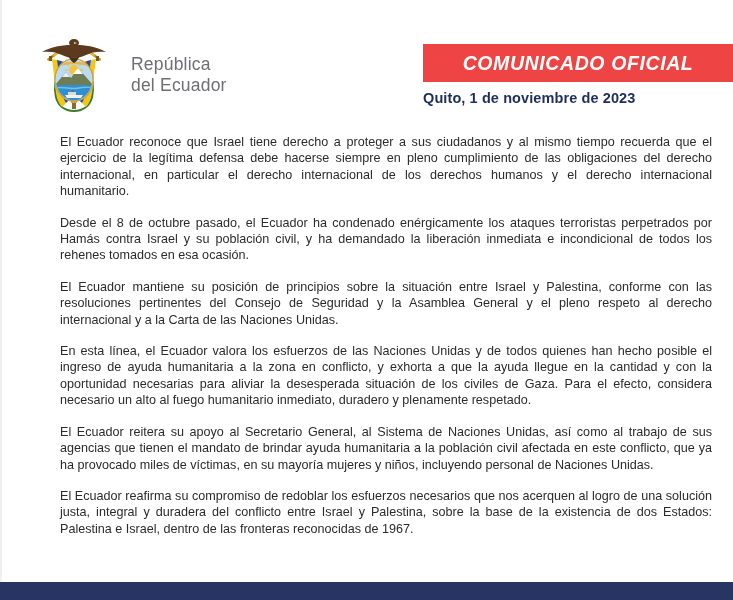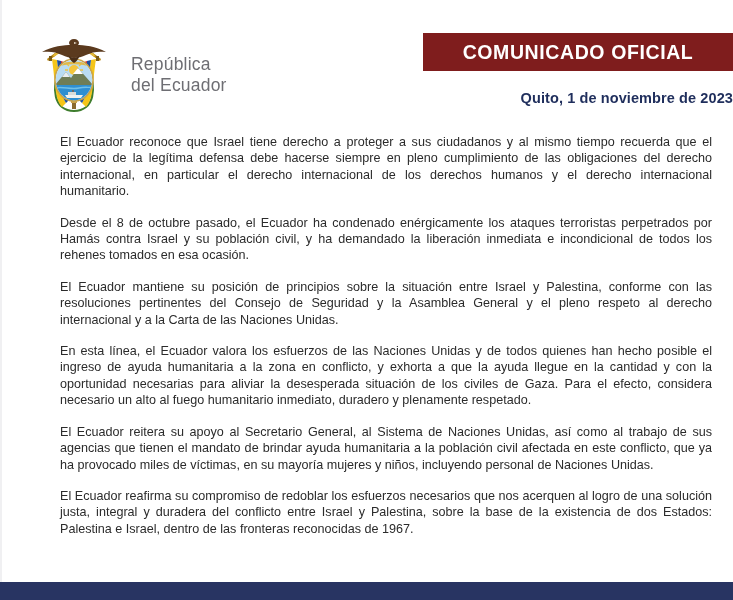--- a/index.html
+++ b/index.html
@@ -58,44 +58,45 @@
     color: #6e6e73;
     font-weight: 400;
     letter-spacing: 0.2px;
     white-space: pre-line;
     padding-top: 2px;
   }
 
   .banner {
     position: absolute;
     left: 423px;
-    top: 33px;
+    top: 44px;
     width: 310px;
     height: 38px;
-    background: #7f1d1d;
+    background: #ef4444;
     display: flex;
     align-items: center;
     justify-content: center;
+    font-style: italic;
   }
 
   .banner-title {
     color: #ffffff;
     font-size: 19.5px;
     font-weight: bold;
     letter-spacing: 0.6px;
     font-family: "Liberation Sans", sans-serif;
     white-space: nowrap;
   }
 
   .dateline {
     position: absolute;
     left: 423px;
     top: 90px;
     width: 310px;
-    text-align: right;
+    text-align: left;
     color: #1f2e5c;
     font-size: 14.5px;
     font-weight: bold;
     font-family: "Liberation Sans", sans-serif;
     letter-spacing: 0.1px;
     white-space: nowrap;
   }
 
   
   .statement {

